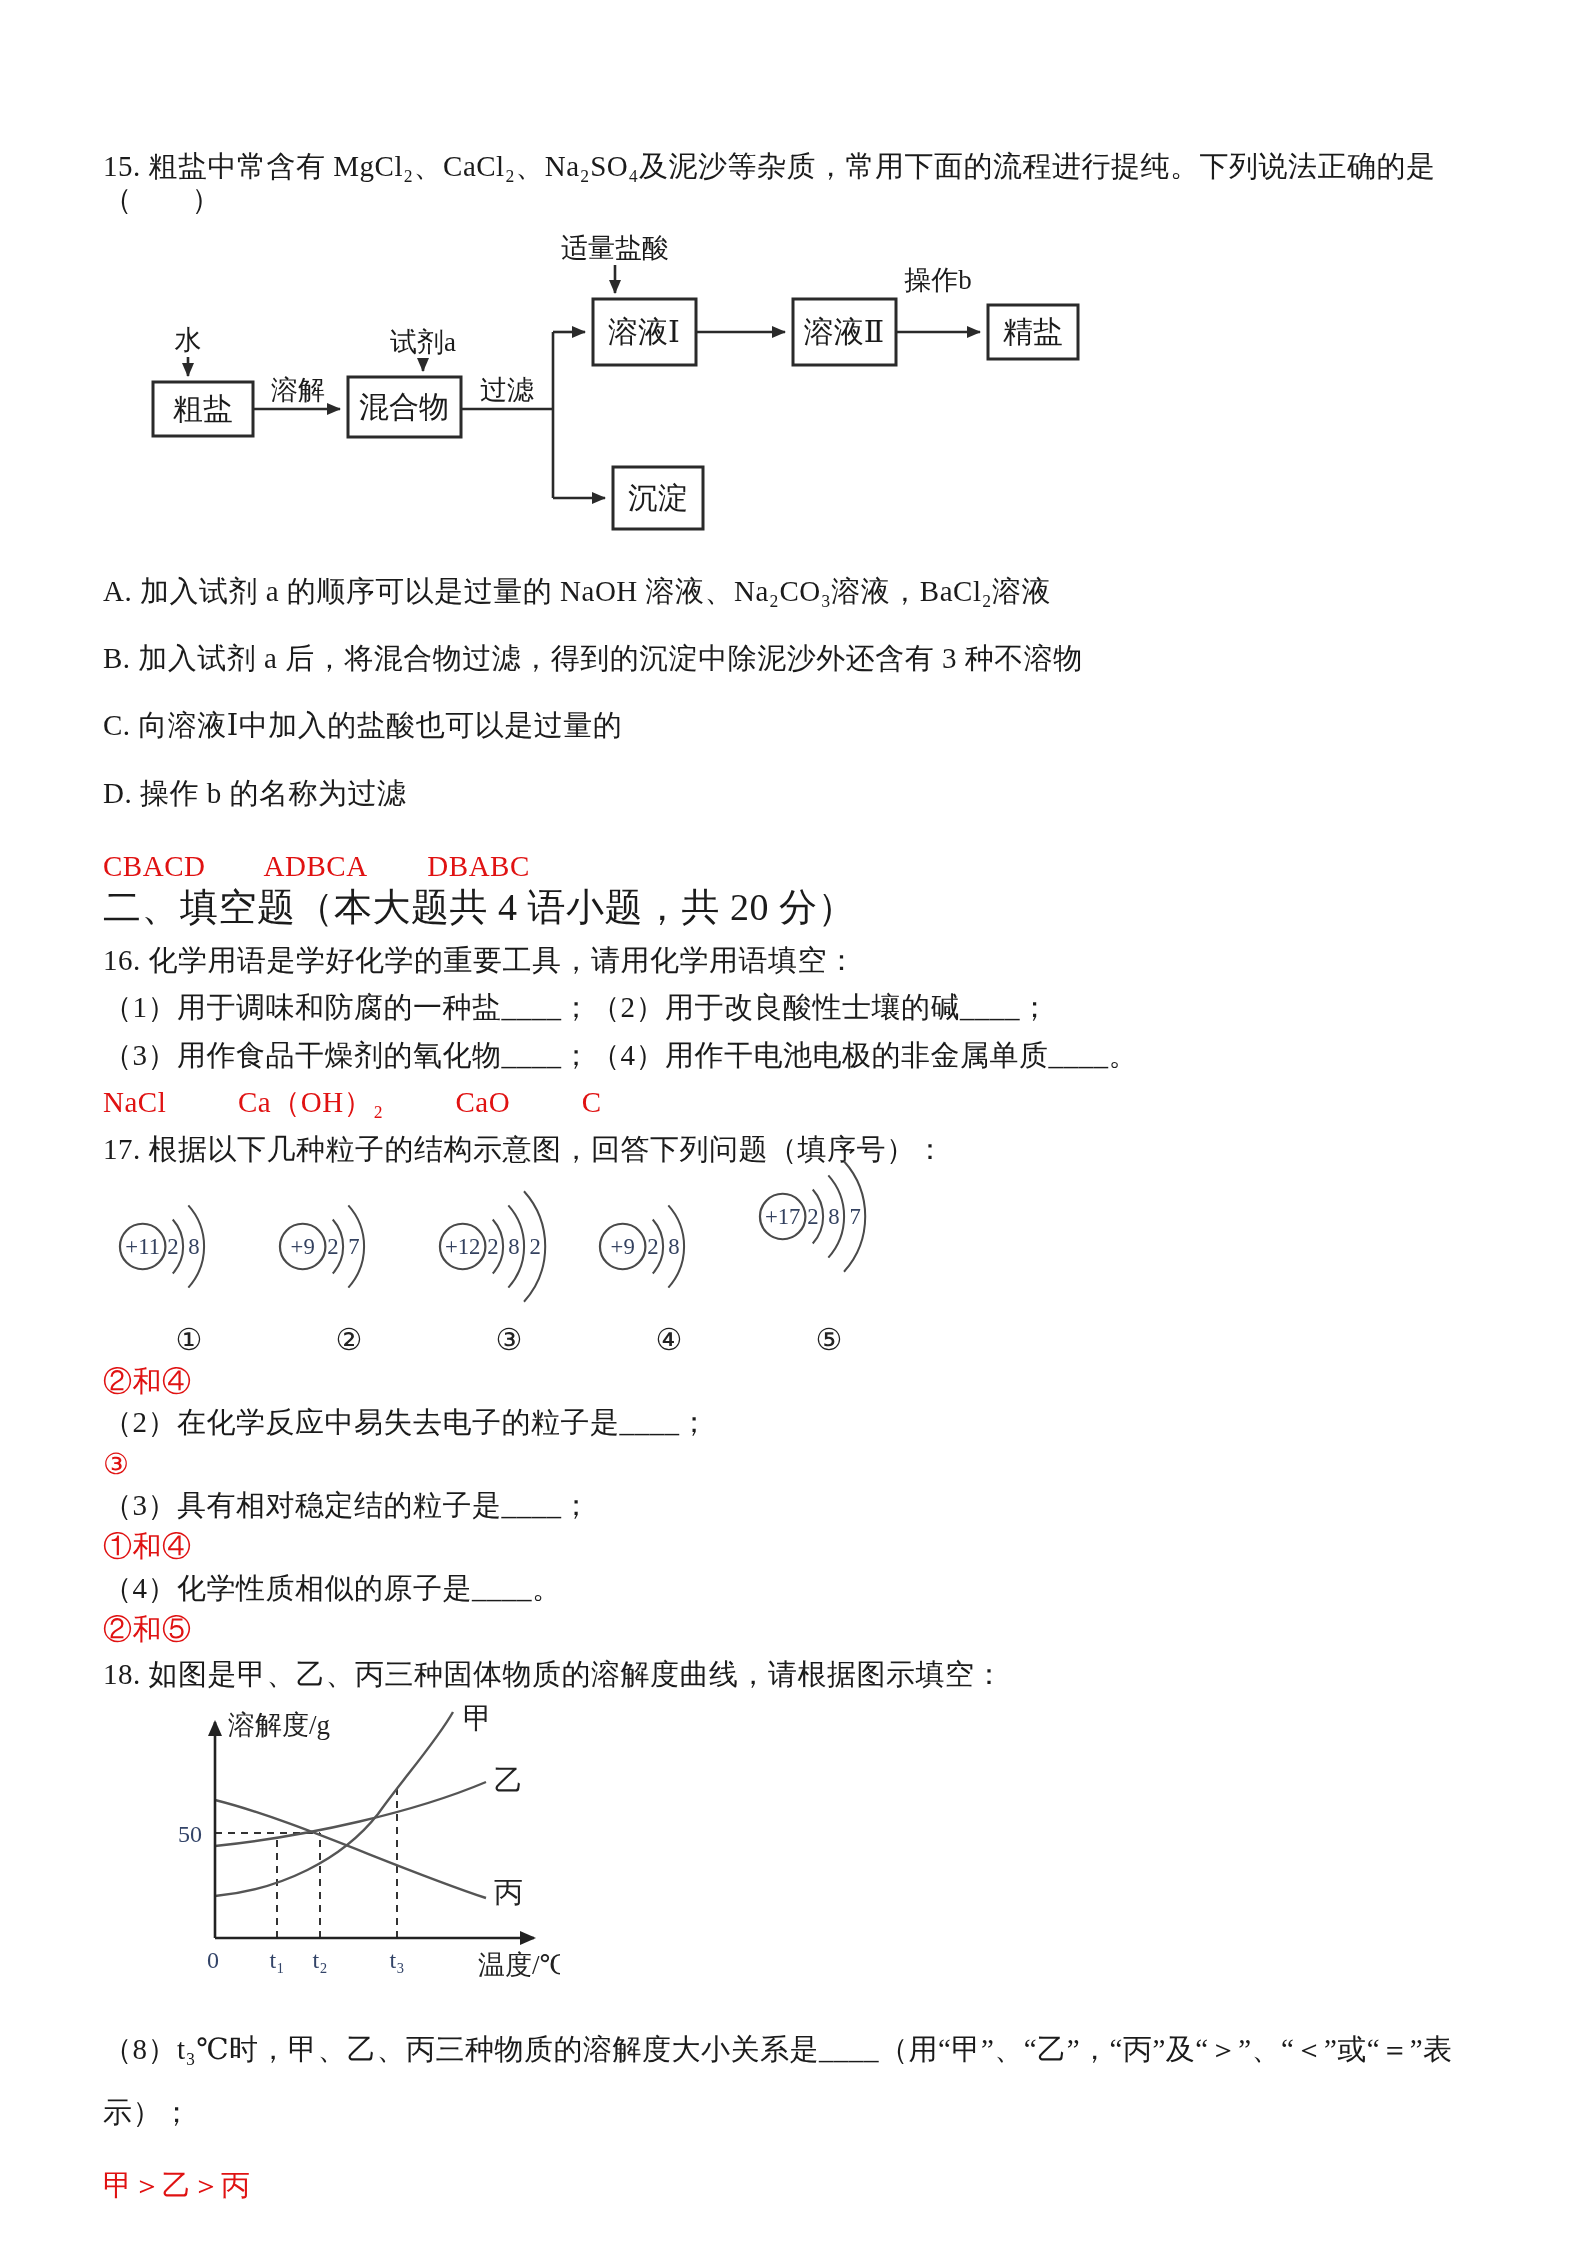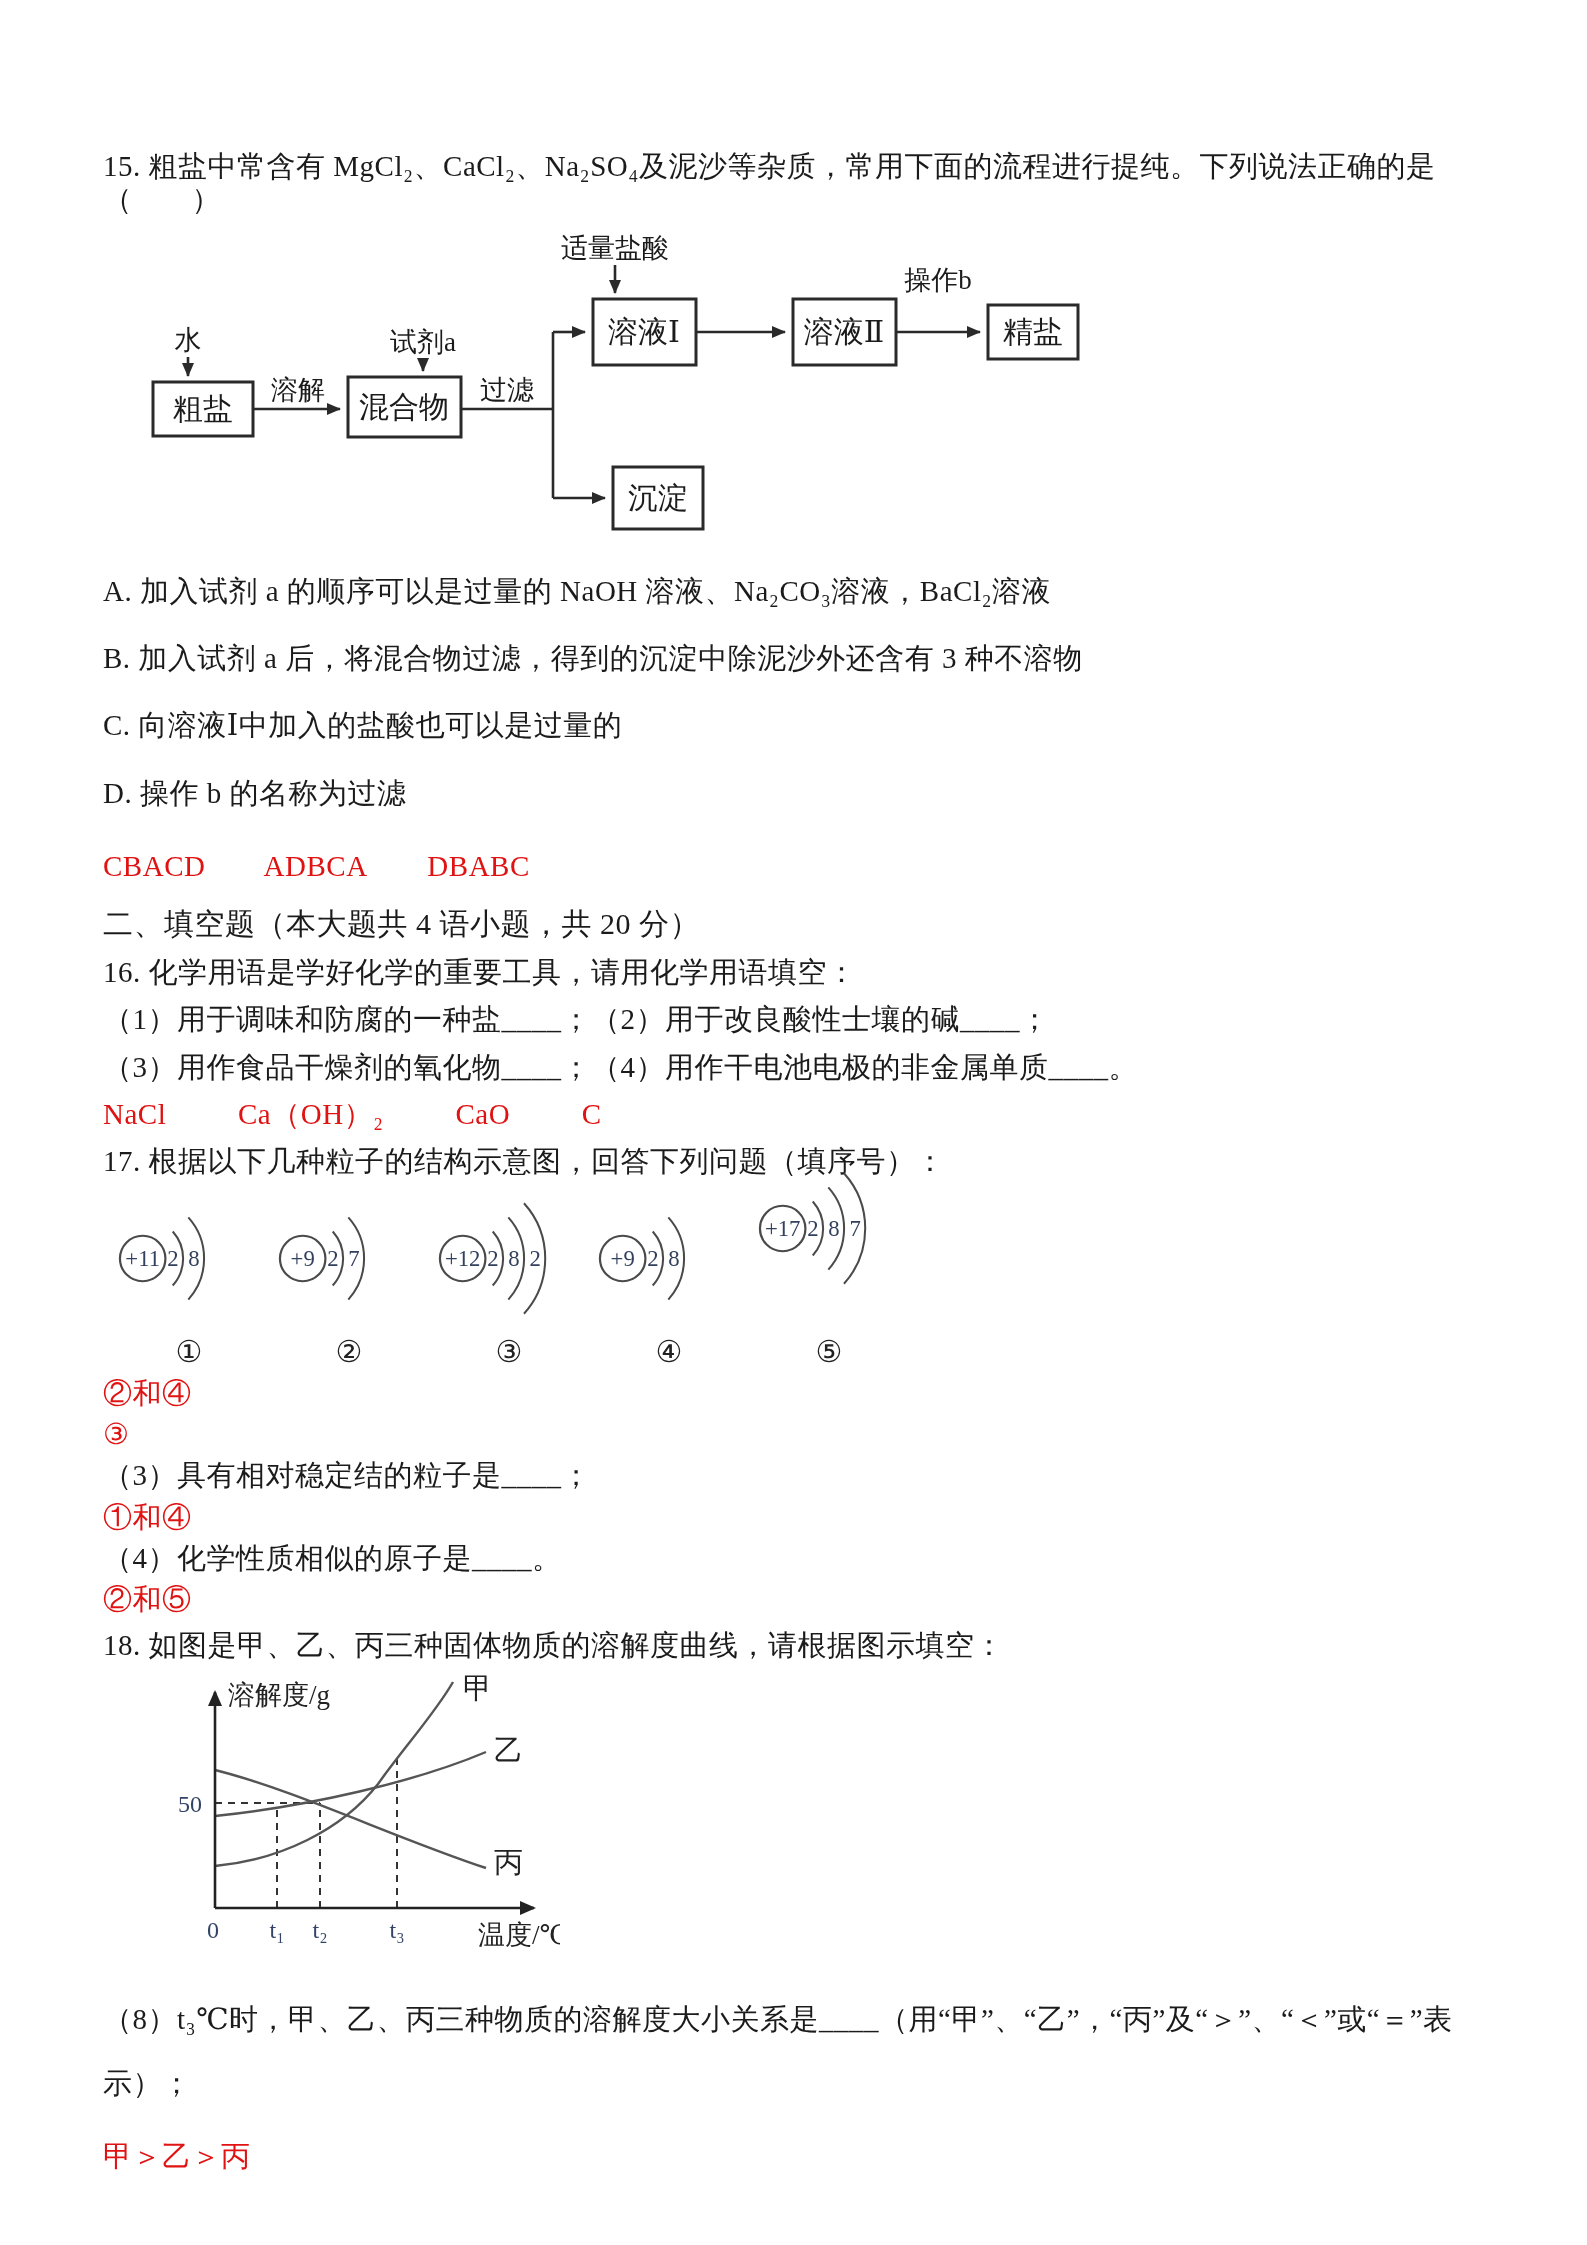--- a/index.html
+++ b/index.html
@@ -102,21 +102,21 @@
   <p class="line opt">B. 加入试剂 a 后，将混合物过滤，得到的沉淀中除泥沙外还含有 3 种不溶物</p>
   <p class="line opt">C. 向溶液Ⅰ中加入的盐酸也可以是过量的</p>
   <p class="line opt">D. 操作 b 的名称为过滤</p>
 
   <p class="line ans" style="margin-top:40px;">
     <span class="gapr">CBACD</span>
     <span class="gapr">ADBCA</span>
     <span>DBABC</span>
   </p>
 
-  <p class="line" style="margin-top:24px; font-size:30px;">二、填空题（本大题共 4 语小题，共 20 分）</p>
+  <p class="line" style="margin-top:3px; font-size:38px;">二、填空题（本大题共 4 语小题，共 20 分）</p>
 
   <p class="line" style="margin-top:14px;">16. 化学用语是学好化学的重要工具，请用化学用语填空：</p>
   <p class="line" style="margin-top:14px;">（1）用于调味和防腐的一种盐____；（2）用于改良酸性士壤的碱____；</p>
   <p class="line" style="margin-top:14px;">（3）用作食品干燥剂的氧化物____；（4）用作干电池电极的非金属单质____。</p>
 
   <p class="line ans" style="margin-top:14px;">
     <span class="gapw">NaCl</span>
     <span class="gapw">Ca（OH）₂</span>
     <span class="gapw">CaO</span>
     <span>C</span>
@@ -185,20 +185,21 @@
         <path class="pa" d="M94.2,31.2 A73,73 0 0 1 94.2,128.8"></path>
         <text class="pt" x="101" y="89" text-anchor="middle">8</text>
         <path class="pa" d="M112.8,14.4 A98,98 0 0 1 112.8,145.6"></path>
         <text class="pt" x="126" y="89" text-anchor="middle">7</text>
       </svg>
       <div class="plabel">⑤</div>
     </div>
   </div>
 
   <p class="line sline ans">②和④</p>
+  <p class="line sline">（2）在化学反应中易失去电子的粒子是____；</p>
   <p class="line sline ans">③</p>
   <p class="line sline">（3）具有相对稳定结的粒子是____；</p>
   <p class="line sline ans">①和④</p>
   <p class="line sline">（4）化学性质相似的原子是____。</p>
   <p class="line sline ans">②和⑤</p>
 
   <p class="line" style="margin-top:12px;">18. 如图是甲、乙、丙三种固体物质的溶解度曲线，请根据图示填空：</p>
 
   <div class="graphwrap">
     <svg width="430" height="300" viewBox="0 0 430 300">

